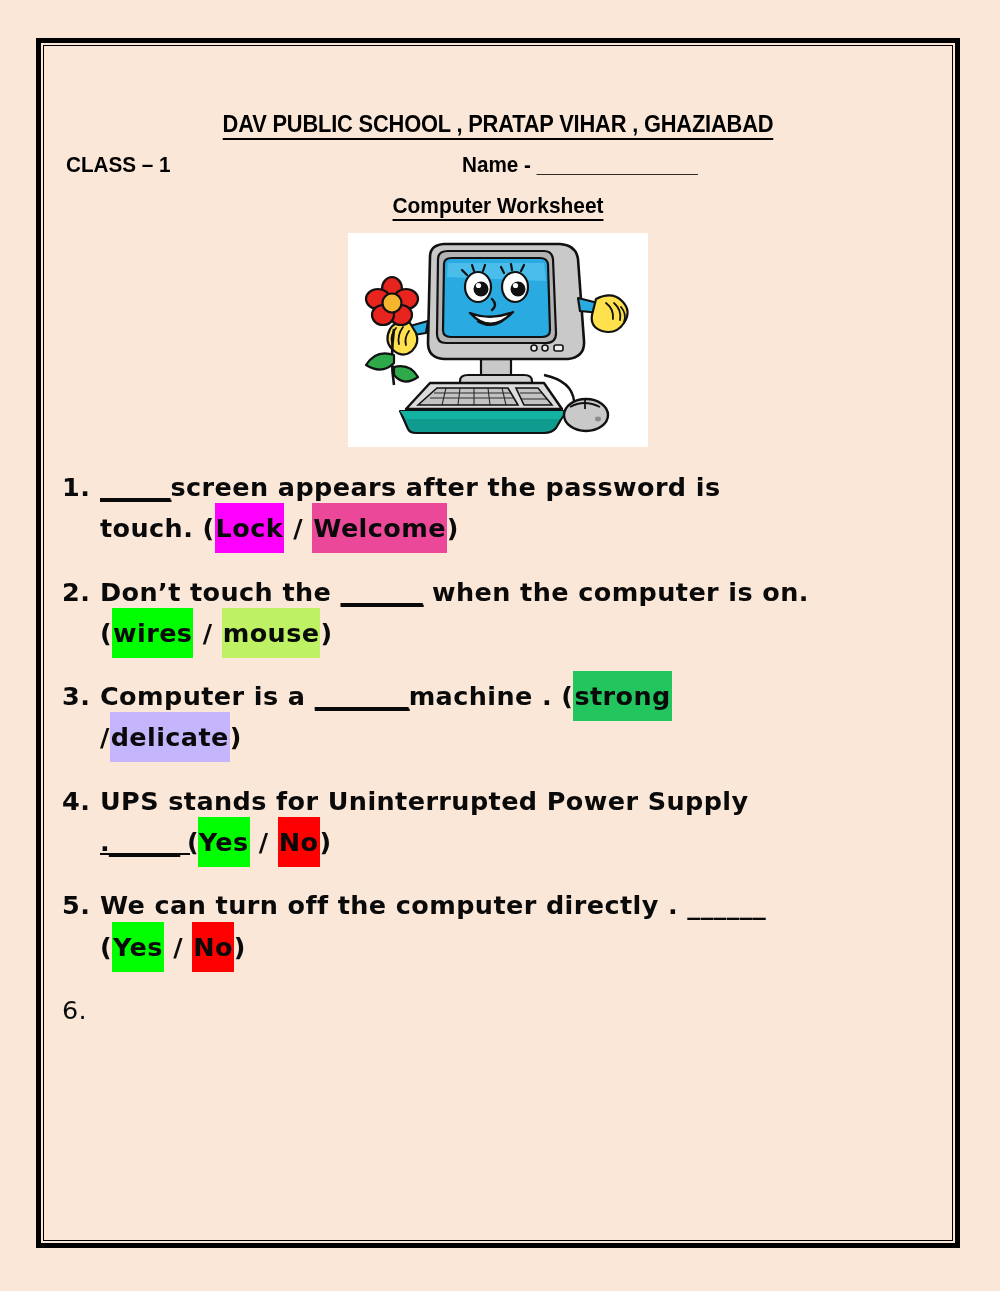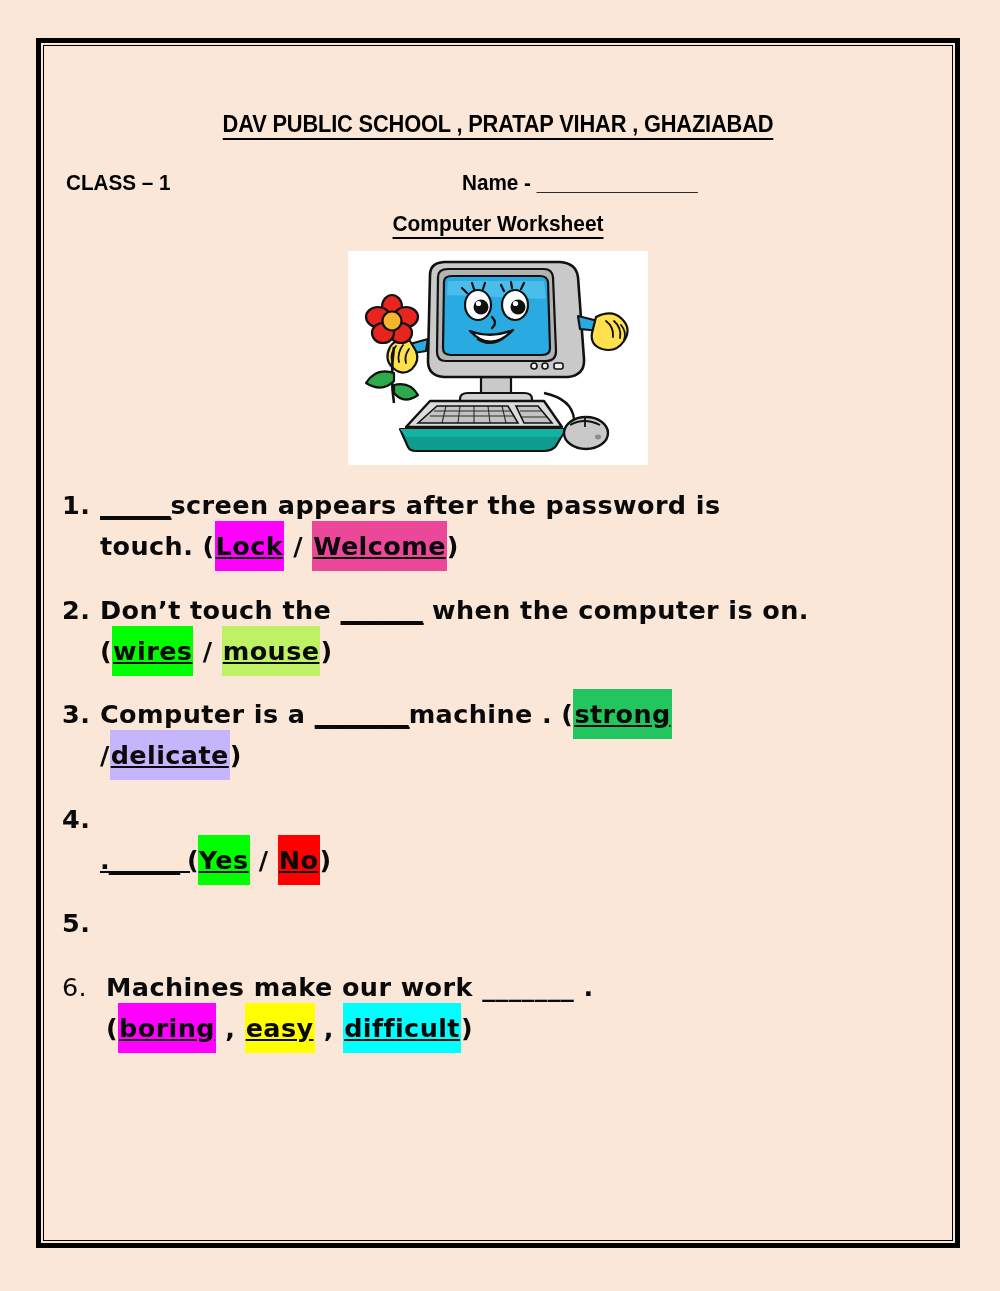--- a/index.html
+++ b/index.html
@@ -62,21 +62,21 @@
     transform: scaleX(0.93);
   }
   .school-title span {
     border-bottom: 2.5px solid #000;
     padding-bottom: 1px;
   }
 
   .classline {
     position: relative;
     height: 38px;
-    margin-top: 32px;
+    margin-top: 14px;
     font-family: "Liberation Sans", sans-serif;
     font-weight: bold;
     font-size: 22px;
     color: #000;
   }
   .classline .class-label {
     position: absolute;
     left: 14px;
     top: 0;
     transform: scaleX(0.94);
@@ -138,21 +138,21 @@
     padding-right: 4px;
     font-weight: bold;
   }
   .q-body {
     flex: 1 1 auto;
     max-width: 745px;
   }
   .q6 .q-num { font-weight: normal; }
   .q6 .q-body { padding-left: 6px; }
 
-  .hl { padding: 10px 1px; text-decoration: underline; }
+  .hl { padding: 10px 1px; }
 
   .blank { letter-spacing: -1px; text-decoration: underline; }
 </style>
 </head>
 <body>
 
 <div class="page">
 
   <div class="border-outer"></div>
   <div class="border-inner"></div>
@@ -266,32 +266,32 @@
         <div class="q-num">3.</div>
         <div class="q-body">
           <span>Computer is a </span><span class="blank">________</span><span>machine . (</span><span class="hl" style="background:#22c55e">strong</span><br>
           <span>/</span><span class="hl" style="background:#c4b5fd">delicate</span><span>)</span>
         </div>
       </div>
 
       <div class="q">
         <div class="q-num">4.</div>
         <div class="q-body">
-          <br>
+          <span>UPS stands for Uninterrupted Power Supply</span><br>
           <span class="blank">.______ (</span><span class="hl" style="background:#00ff00">Yes</span><span> / </span><span class="hl" style="background:#ff0000">No</span><span>)</span>
         </div>
       </div>
 
       <div class="q">
         <div class="q-num">5.</div>
+        <div class="q-body">
+          <span> We can turn off the computer directly . ______</span><br>
+          <span>(</span><span class="hl" style="background:#00ff00">Yes</span><span> / </span><span class="hl" style="background:#ff0000">No</span><span>)</span>
+        </div>
       </div>
 
       <div class="q q6">
         <div class="q-num">6.</div>
-        <div class="q-body">
-          <span> Machines make our work _______ .</span><br>
-          <span> (</span><span class="hl" style="background:#ff00ff">boring</span><span> , </span><span class="hl" style="background:#ffff00">easy</span><span> , </span><span class="hl" style="background:#00ffff">difficult</span><span>)</span>
-        </div>
       </div>
 
     </div>
   </div>
 </div>
 
 </body></html>

